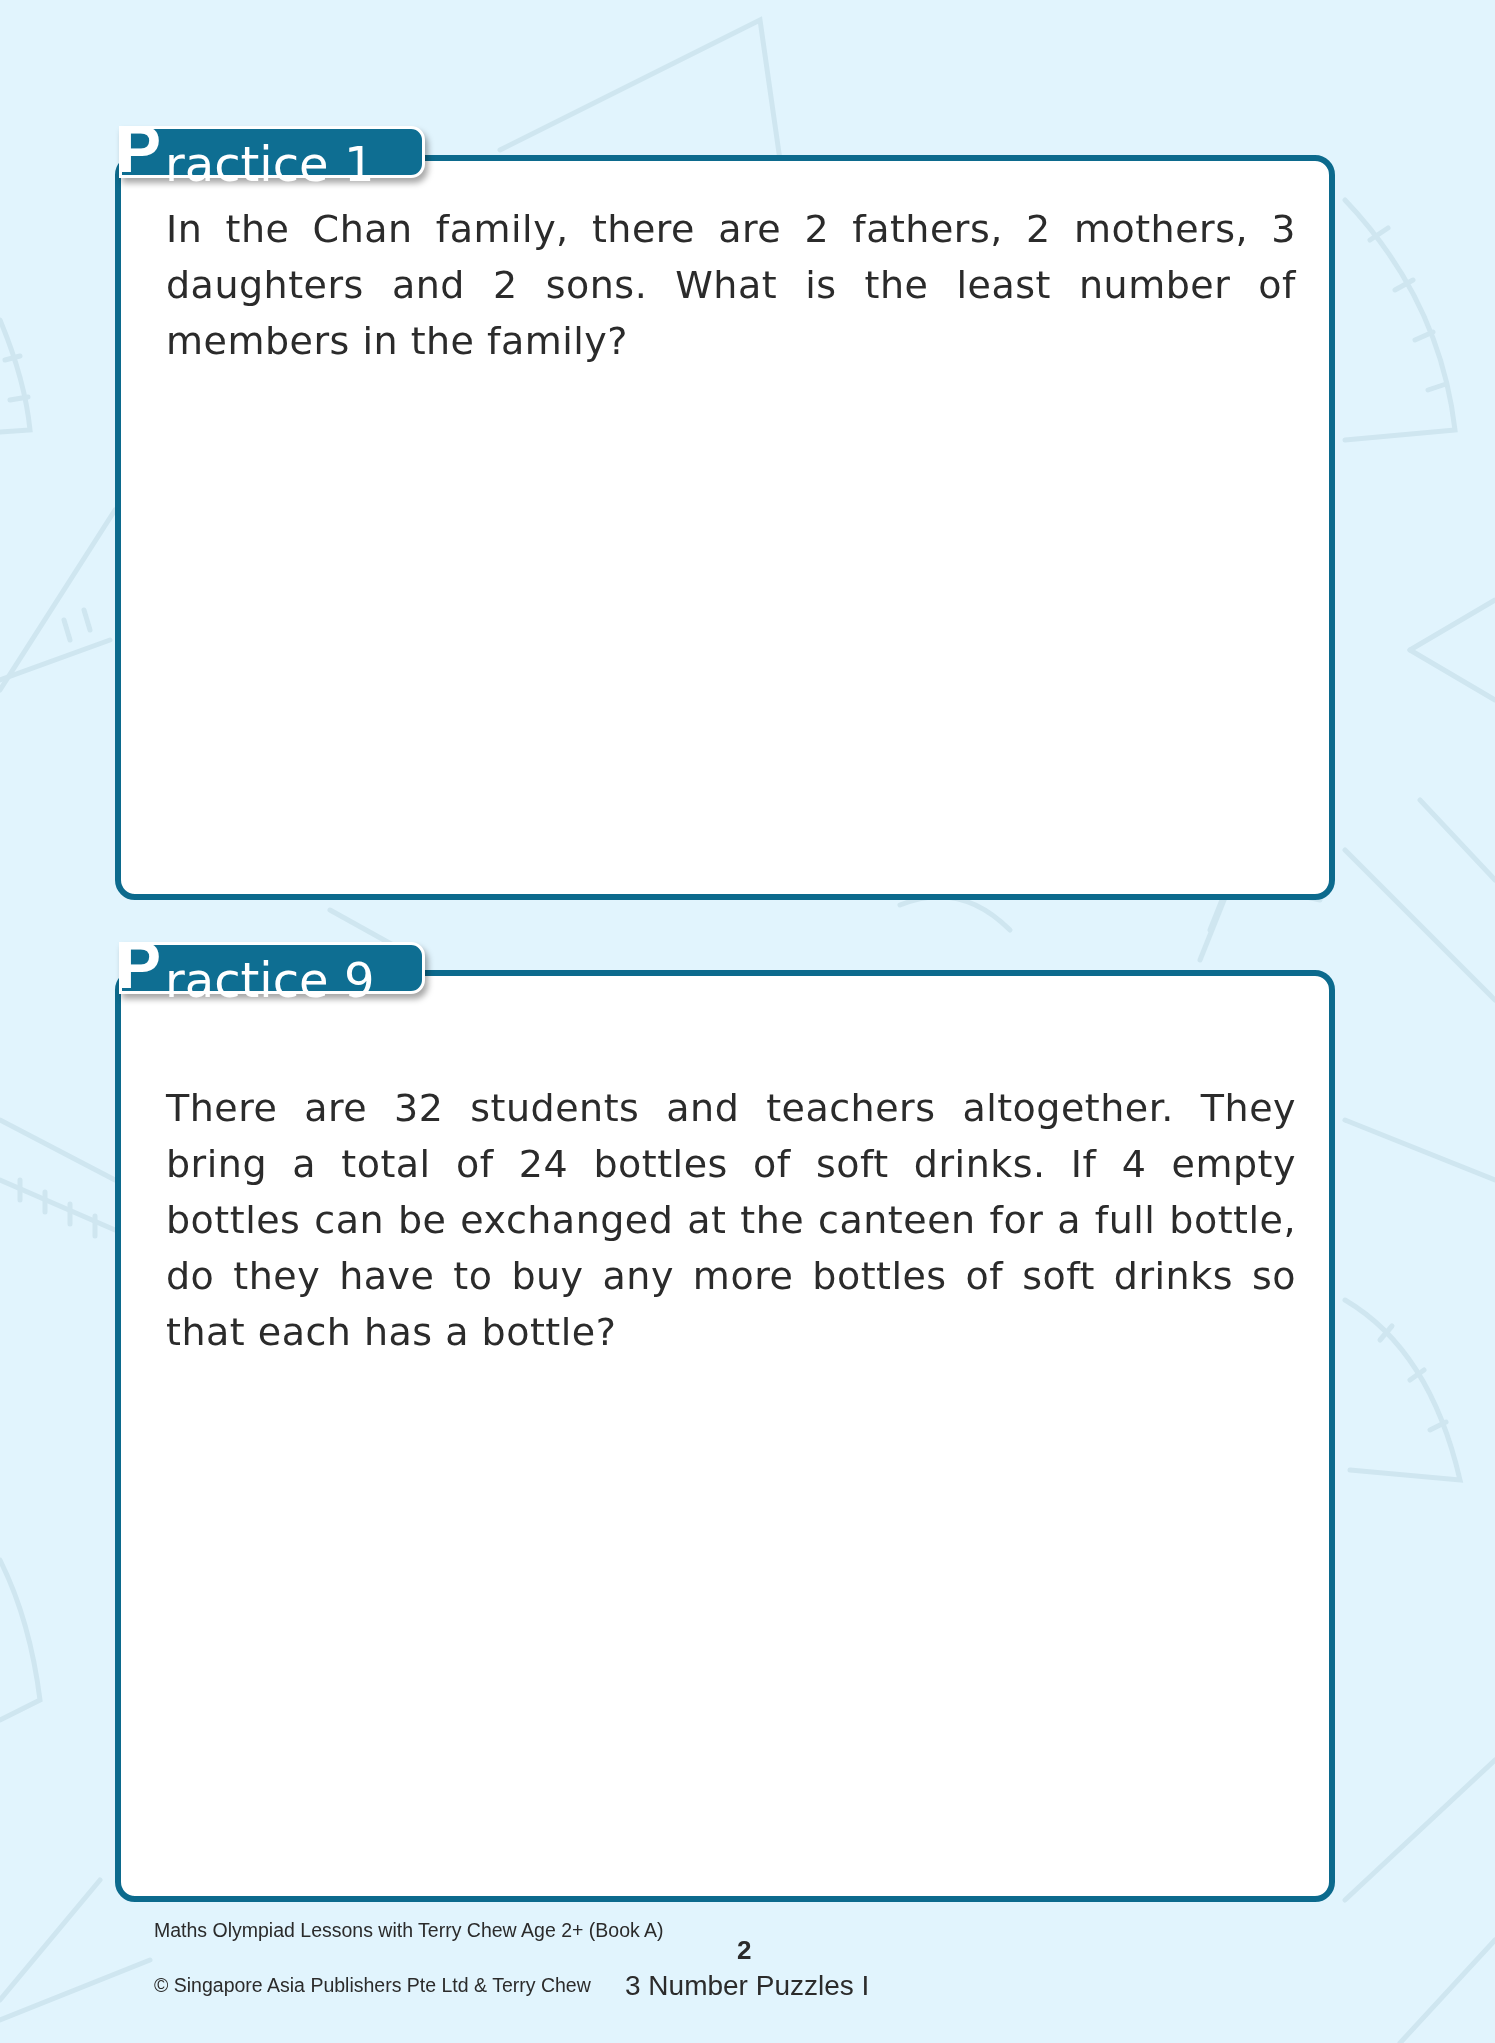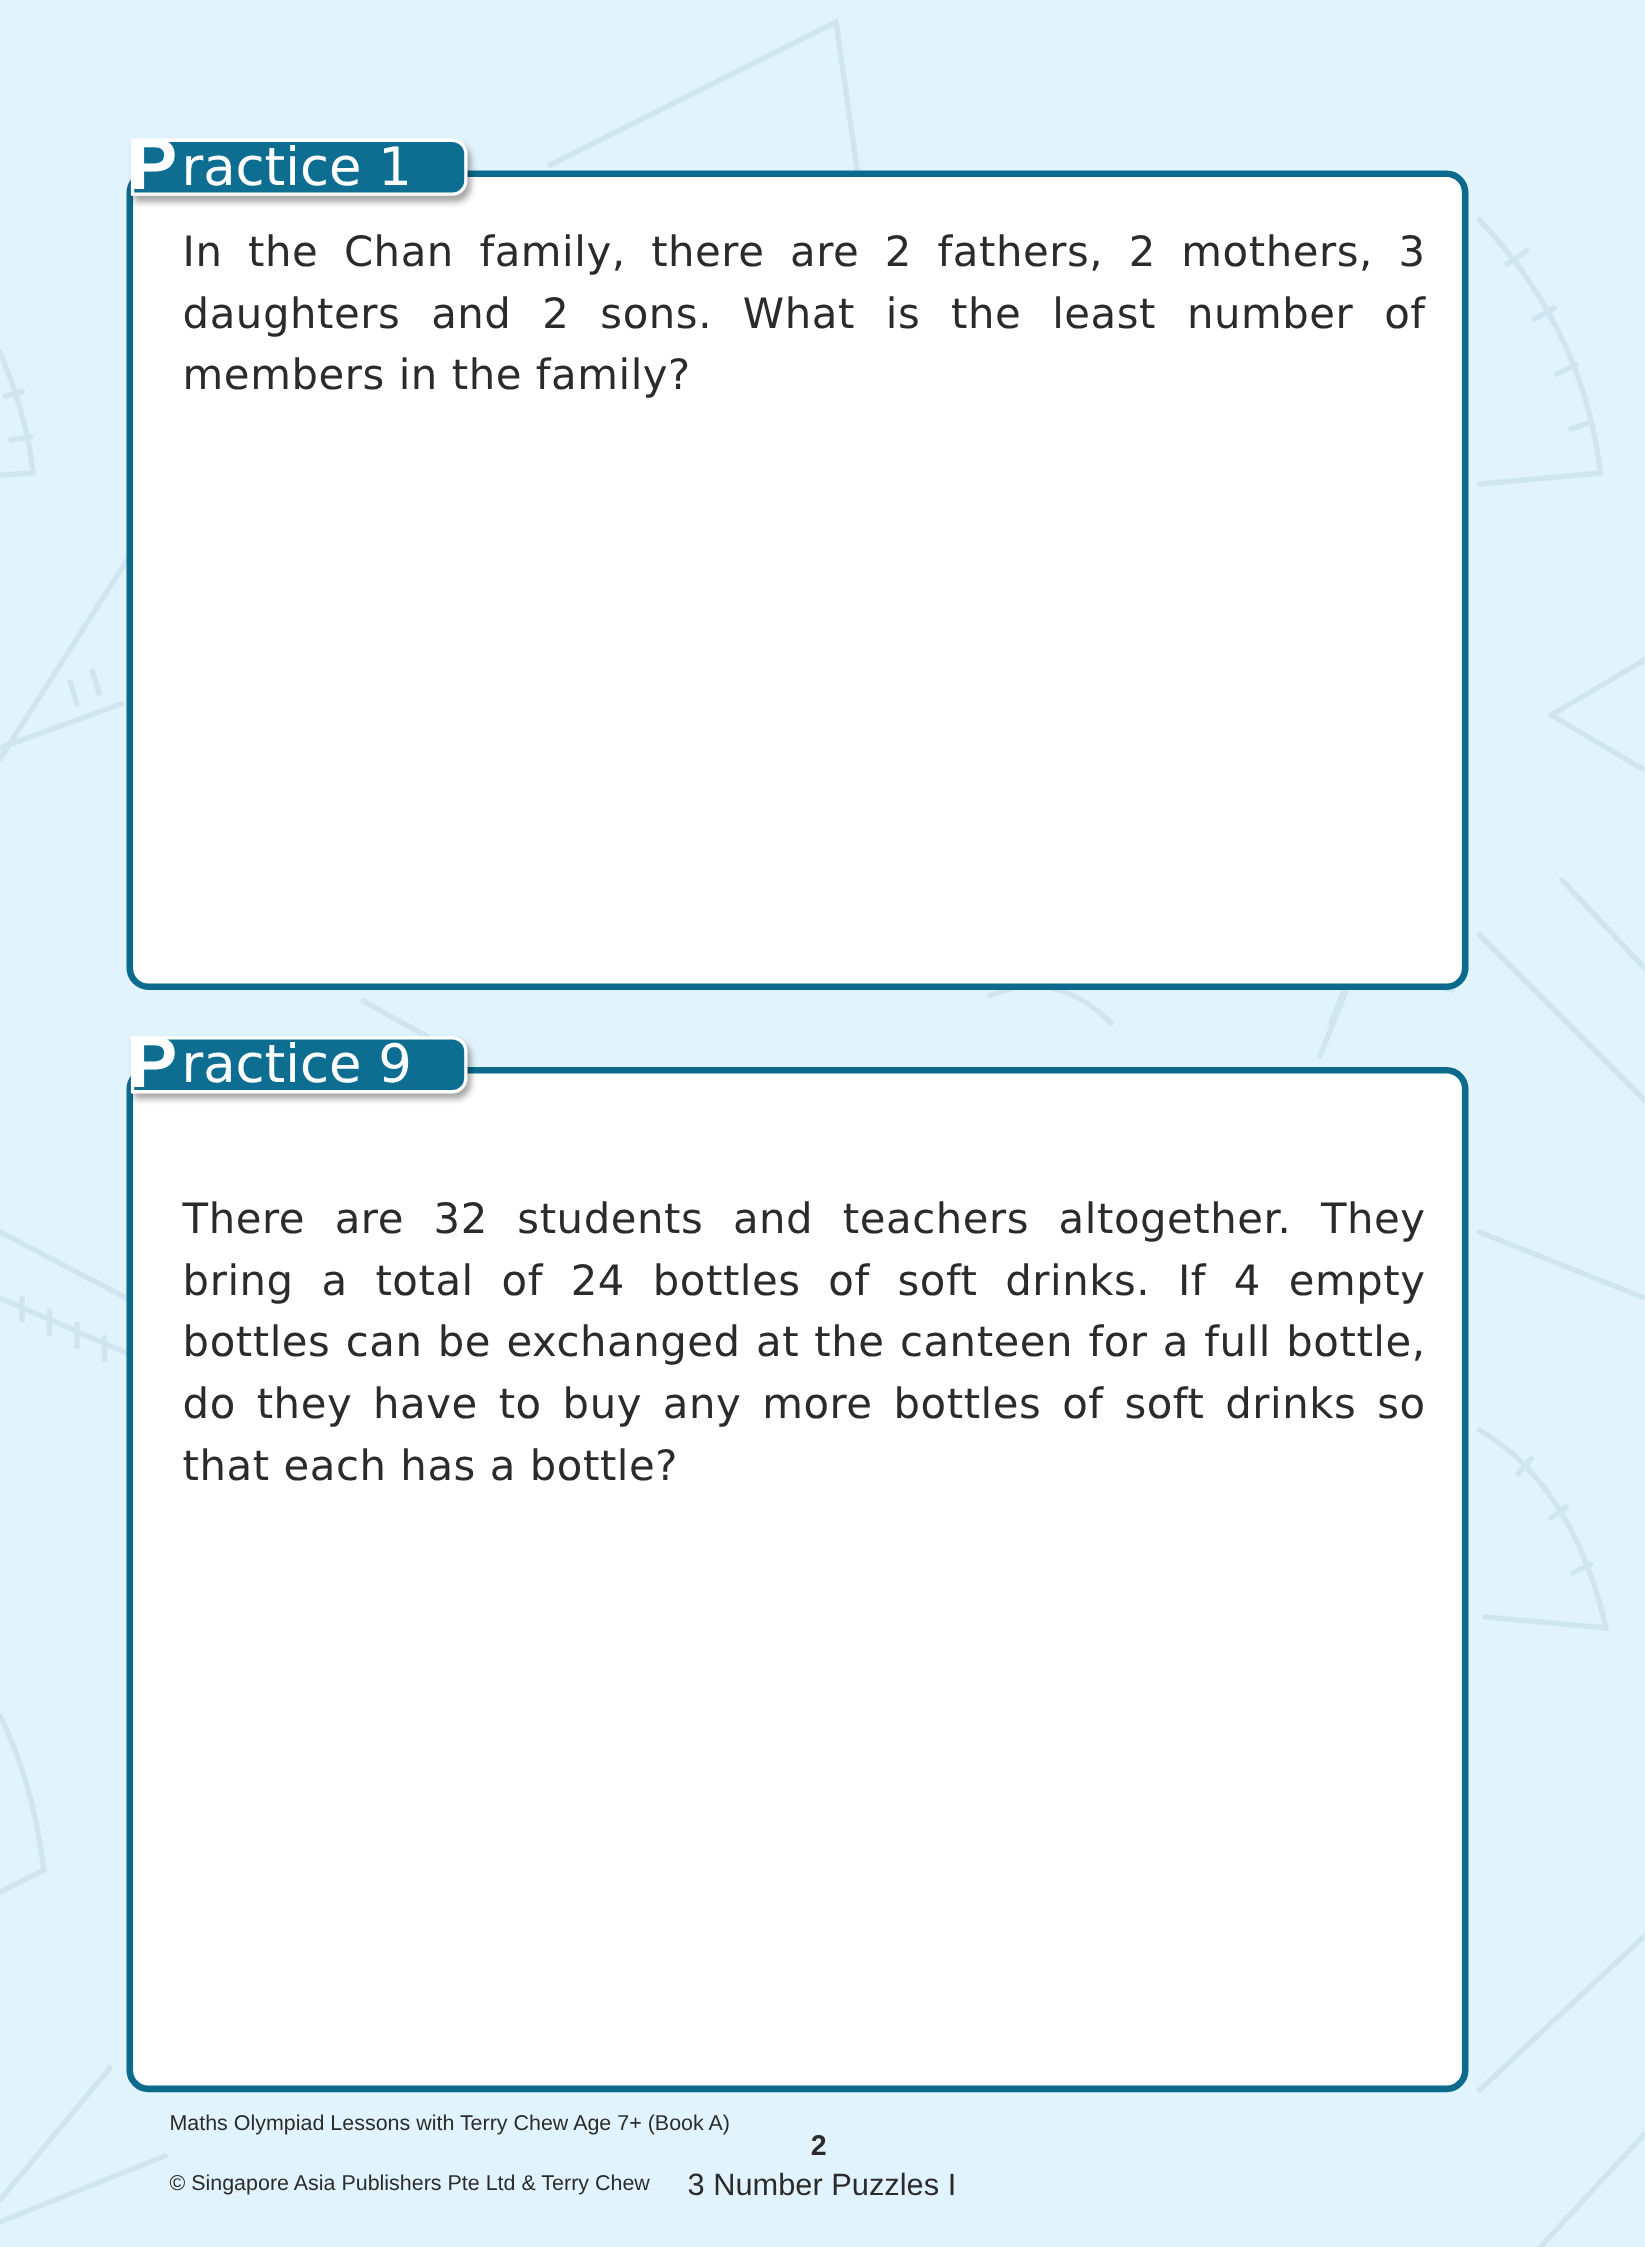--- a/index.html
+++ b/index.html
@@ -55,21 +55,21 @@
       left: 2px; top: -6px;
       font-family: "Liberation Sans", sans-serif;
       font-weight: bold;
       font-size: 66px;
       line-height: 66px;
       color: #ffffff;
       letter-spacing: -2px;
     }
     .label-rest {
       position: absolute;
-      left: 50px; top: 4px;
+      left: 50px; top: 16px;
       font-family: "DejaVu Sans", sans-serif;
       font-size: 48px;
       line-height: 52px;
       color: #ffffff;
       letter-spacing: 0px;
     }
 
     .question {
       position: absolute;
       left: 161px;
@@ -170,16 +170,16 @@
 <p id="q1" class="question">In the Chan family, there are 2 fathers, 2 mothers, 3 daughters and 2 sons. What is the least number of members in the family?</p>
 
 <div id="box2" class="practice-box"></div>
 <div id="label2" class="practice-label">
   <div class="label-bar"></div>
   <span class="label-p">P</span>
   <span class="label-rest">ractice 9</span>
 </div>
 <p id="q2" class="question">There are 32 students and teachers altogether. They bring a total of 24 bottles of soft drinks. If 4 empty bottles can be exchanged at the canteen for a full bottle, do they have to buy any more bottles of soft drinks so that each has a bottle?</p>
 
-<div id="credit1" class="footer-credit">Maths Olympiad Lessons with Terry Chew Age 7+ (Book A)</div>
+<div id="credit1" class="footer-credit">Maths Olympiad Lessons with Terry Chew Age 2+ (Book A)</div>
 <div id="credit2" class="footer-credit">© Singapore Asia Publishers Pte Ltd &amp; Terry Chew</div>
 <div class="page-number">2</div>
 <div class="chapter-title">3 Number Puzzles I</div>
 
 </body></html>

